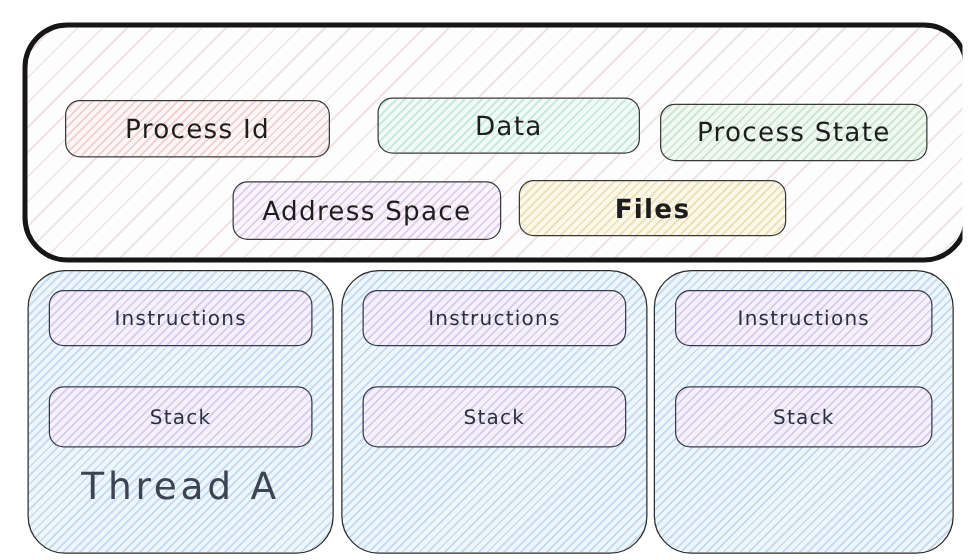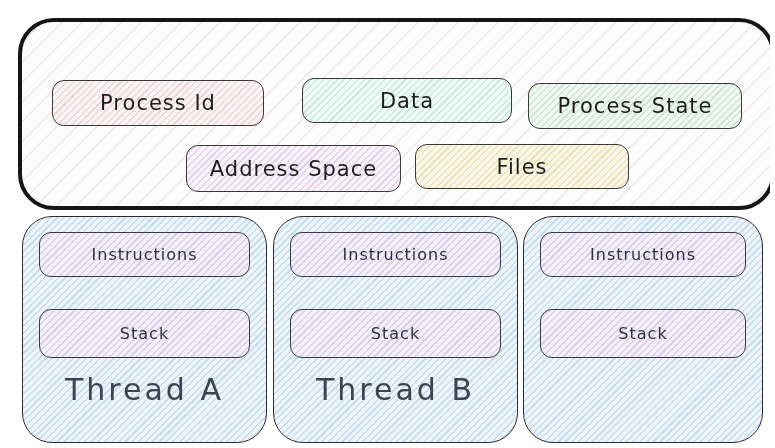--- a/index.html
+++ b/index.html
@@ -62,21 +62,21 @@
   .hatch-yellow {
     background-color: #fbf8ea;
     background-image: repeating-linear-gradient(135deg,
       #ece1b8 0px, #ece1b8 1.6px, transparent 1.6px, transparent 4.8px);
   }
 
   .attr-process-id    { left: 30px;  top: 58px;  width: 212px; height: 46px; }
   .attr-data          { left: 280px; top: 56px;  width: 210px; height: 45px; }
   .attr-process-state { left: 506px; top: 61px;  width: 214px; height: 46px; }
   .attr-address-space { left: 164px; top: 123px; width: 215px; height: 47px; }
-  .attr-files         { left: 393px; top: 122px; width: 214px; height: 45px; }
+  .attr-files         { left: 393px; top: 122px; width: 214px; height: 45px; font-weight: bold; }
 
   
   .thread-box {
     position: absolute;
     top: 206px;
     height: 227px;
     border: 1.7px solid #2c2c2c;
     border-radius: 30px;
     background-color: #eef5fb;
     background-image: repeating-linear-gradient(135deg,
@@ -151,21 +151,20 @@
     <div class="thread-name">Thread A</div>
   </div>
 
   <div class="thread-box thread-b">
     <div class="thread-inner inner-instructions">
       <span>Instructions</span>
     </div>
     <div class="thread-inner inner-stack">
       <span>Stack</span>
     </div>
-    <div class="thread-name">Thread B</div>
   </div>
 
   <div class="thread-box thread-c">
     <div class="thread-inner inner-instructions">
       <span>Instructions</span>
     </div>
     <div class="thread-inner inner-stack">
       <span>Stack</span>
     </div>
   </div>

